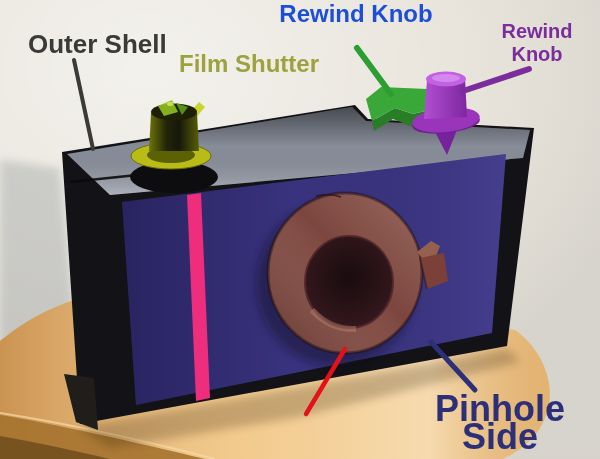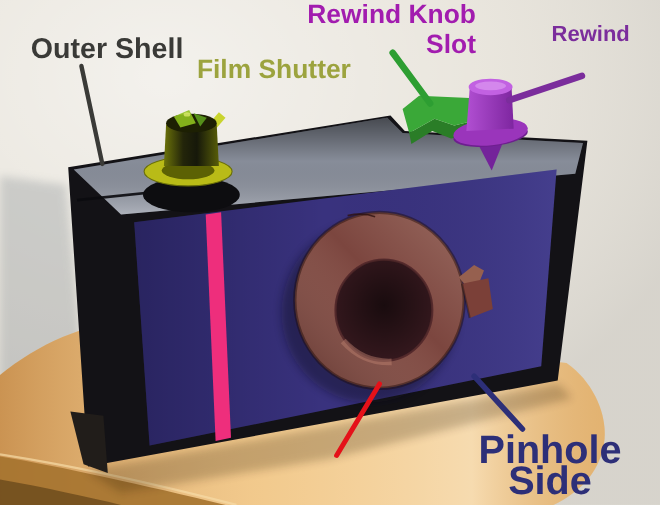--- a/index.html
+++ b/index.html
@@ -146,27 +146,27 @@
 </svg>
 
 <div class="label" id="lbl-outer-shell" style="color: rgb(58, 58, 55);">
   <div>Outer Shell</div>
 </div>
 
 <div class="label centered" id="lbl-takeup" style="color: rgb(156, 163, 62);">
   <div>Film Shutter</div>
 </div>
 
-<div class="label centered" id="lbl-slot" style="color: #a21caf; text-align: right;">
+<div class="label centered" id="lbl-slot" style="color: #1d4ed8;">
   <div>Rewind Knob</div>
-  <div>Slot</div>
 </div>
 
 <div class="label centered" id="lbl-knob" style="color: rgb(123, 45, 156);">
   <div>Rewind</div>
+  <div>Knob</div>
 </div>
 
 
 <div class="label centered" id="lbl-pinhole" style="color: rgb(45, 47, 120);">
   <div>Pinhole</div>
   <div>Side</div>
 </div>
 
 </div>
 

